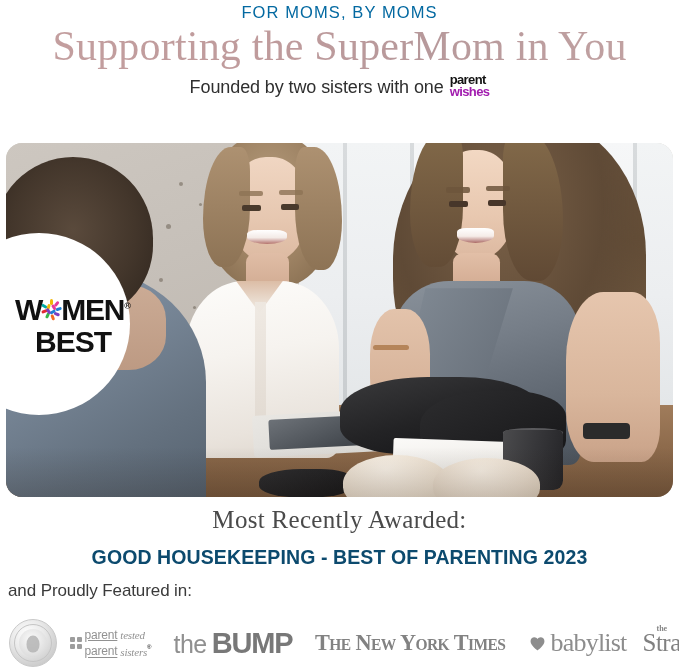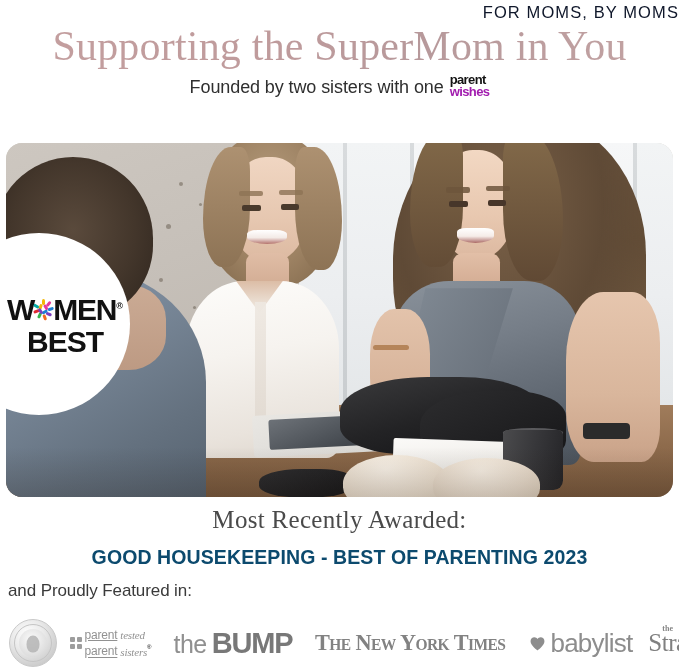--- a/index.html
+++ b/index.html
@@ -19,24 +19,23 @@
   
   .header {
     width: 679px;
     text-align: center;
     padding-top: 2px;
   }
   .eyebrow {
     font-family: "Liberation Sans", sans-serif;
     font-size: 16.5px;
     letter-spacing: 1.1px;
-    color: #0f172a;
+    color: #0369a1;
     font-weight: 400;
     line-height: 20px;
-    text-align: right;
   }
   .headline {
     font-family: "Liberation Serif", serif;
     font-size: 42px;
     line-height: 50px;
     font-weight: 400;
     letter-spacing: 0.2px;
     color: #c2a1a1;
     background: linear-gradient(90deg,#c49f9f 0%,#bf9b9c 40%,#b7999b 62%,#c3a3a3 100%);
     -webkit-background-clip: text;
@@ -329,21 +328,21 @@
     top: 233px;
     width: 182px;
     height: 182px;
     border-radius: 50%;
     background: #ffffff;
     display:flex;
     flex-direction:column;
     align-items:center;
     justify-content:center;
   }
-  .wo-inner { position:relative; left: 26px; text-align:center; }
+  .wo-inner { position:relative; left: 34px; text-align:center; }
   .wo-line1 {
     position:relative;
     font-family:"Liberation Sans", sans-serif;
     font-weight:700;
     font-size:30px;
     letter-spacing:-1.2px;
     color:#111111;
     line-height:31px;
     white-space:nowrap;
   }
@@ -472,21 +471,21 @@
     color:#7f8286;
     letter-spacing:-0.6px;
     white-space:nowrap;
     font-variant: small-caps;
     transform: scaleX(.97);
   }
 
   
   .babylist { display:flex; align-items:center; gap:5px; margin-left:20px; flex:0 0 auto;}
   .bl-heart { position:relative; width:17px; height:15px; }
-  .bl-text { font-family:Liberation Sans, sans-serif; font-size:26px; color:#8a8d91; letter-spacing:-0.8px; font-weight:400;}
+  .bl-text { font-family:Liberation Serif, serif; font-size:26px; color:#8a8d91; letter-spacing:-0.8px; font-weight:400;}
 
   
   .strategist { position:relative; margin-left:16px; margin-right:6px; flex:0 0 auto;}
   .st-the {
     position:absolute; left:14px; top:-5px;
     font-family:"Liberation Serif", serif; font-size:8px; color:#83868a; font-weight:700;
   }
   .st-main { font-family:"Liberation Serif", serif; font-size:25px; color:#7d8085; letter-spacing:-0.5px; font-weight:400;}
 </style>
 </head>

